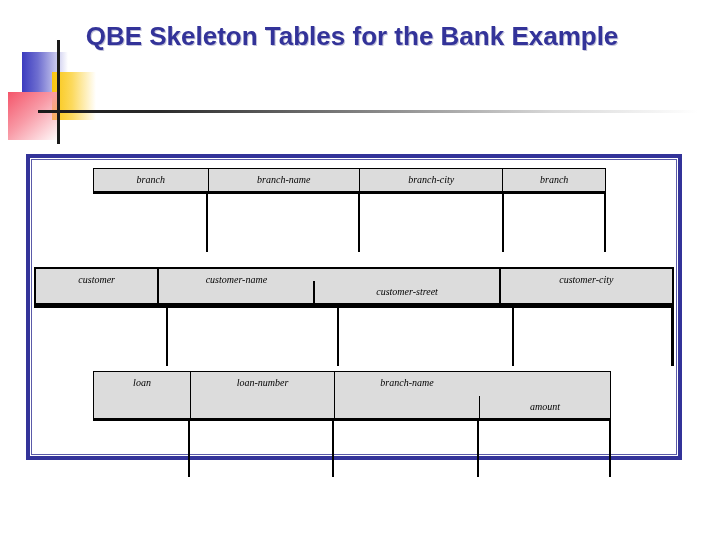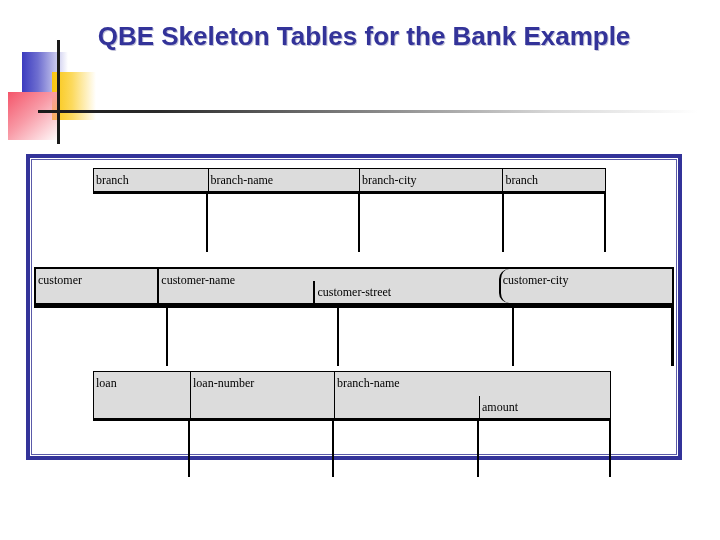--- a/index.html
+++ b/index.html
@@ -11,21 +11,21 @@
     height: 540px;
     background: #ffffff;
     font-family: "Liberation Sans", sans-serif;
     overflow: hidden;
     position: relative;
   }
 
   
   #slide-title {
     position: absolute;
-    left: 64px;
+    left: 52px;
     top: 18px;
     width: 600px;
     text-align: center;
     font-family: "Liberation Sans", sans-serif;
     font-weight: bold;
     font-size: 26px;
     line-height: 36px;
     color: #333399;
     text-shadow: 1px 1px 0 rgba(120,120,170,0.45);
     letter-spacing: 0px;
@@ -105,23 +105,24 @@
     box-sizing: border-box;
   }
   .qbe-head {
     display: flex;
     background: #dcdcdc;
     border: 1px solid #000000;
     box-sizing: border-box;
   }
   .qbe-head .cell {
     box-sizing: border-box;
-    text-align: left;
+    text-align: center;
     font-family: "Liberation Serif", serif;
-    font-size: 12px;
+    font-style: italic;
+    font-size: 10px;
     line-height: 22px;
     color: #000000;
     padding: 0 2px;
     white-space: nowrap;
     overflow: hidden;
     border-left: 1px solid #000000;
   }
   .qbe-head .cell:first-child {
     border-left: none;
   }
@@ -184,21 +185,21 @@
       <div class="div" style="left:409px; height:58px;"></div>
       <div class="edge" style="left:511px; height:58px;"></div>
     </div>
   </div>
 
   <div class="qbe-table bold" id="tbl-customer" style="left:4px; top:109px; width:640px;">
     <div class="qbe-head">
       <div class="cell" style="width:133px;">customer</div>
       <div class="cell" style="width:171px;">customer-name</div>
       <div class="cell" style="width:203px;margin-top:12px;">customer-street</div>
-      <div class="cell" style="width:190px;border-radius:10px;">customer-city</div>
+      <div class="cell" style="width:190px;">customer-city</div>
     </div>
     <div class="qbe-body" style="height:58px;">
       <div class="div" style="left:132px; height:58px;"></div>
       <div class="div" style="left:303px; height:58px;"></div>
       <div class="div" style="left:478px; height:58px;"></div>
       <div class="edge" style="left:637px; height:58px;"></div>
     </div>
   </div>
 
   <div class="qbe-table" id="tbl-loan" style="left:63px; top:213px; width:518px;">

